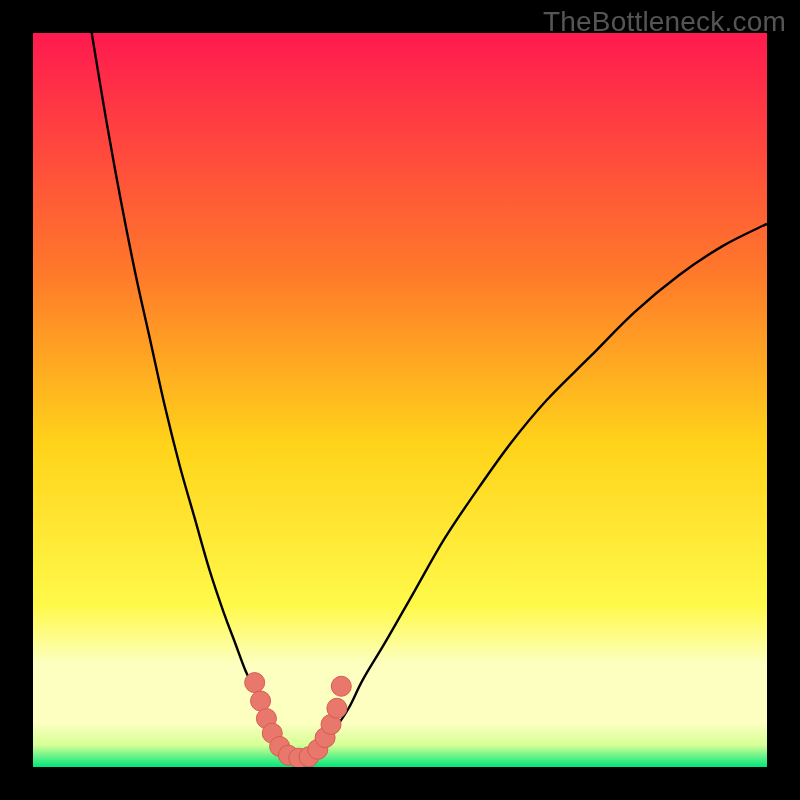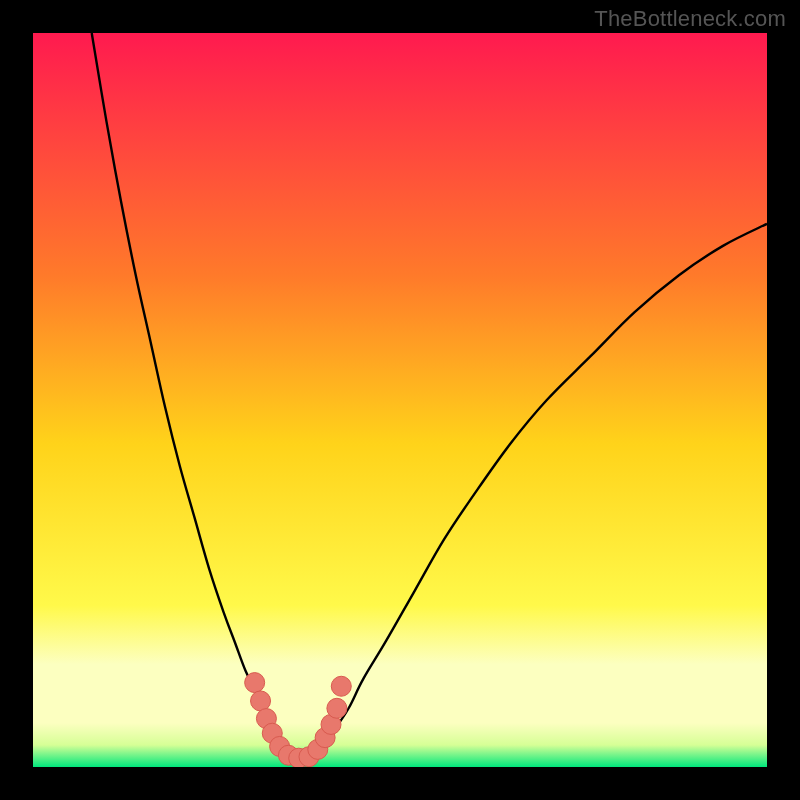--- a/index.html
+++ b/index.html
@@ -23,21 +23,21 @@
     top: 33px;
     width: 734px;
     height: 734px;
     overflow: hidden;
   }
   .watermark {
     position: absolute;
     top: 6px;
     right: 14px;
     color: #555;
-    font-size: 22px;
+    font-size: 28px;
     font-weight: 400;
     letter-spacing: 0.2px;
     z-index: 20;
   }
   svg { display: block; }
 </style>
 </head>
 <body>
 
 <div class="frame">

